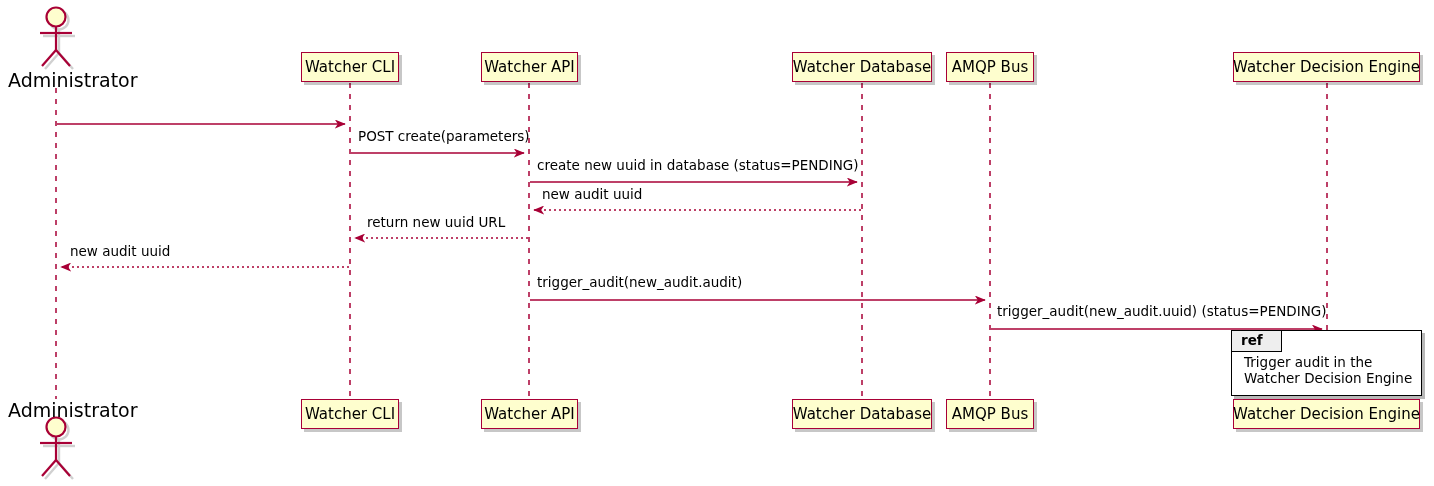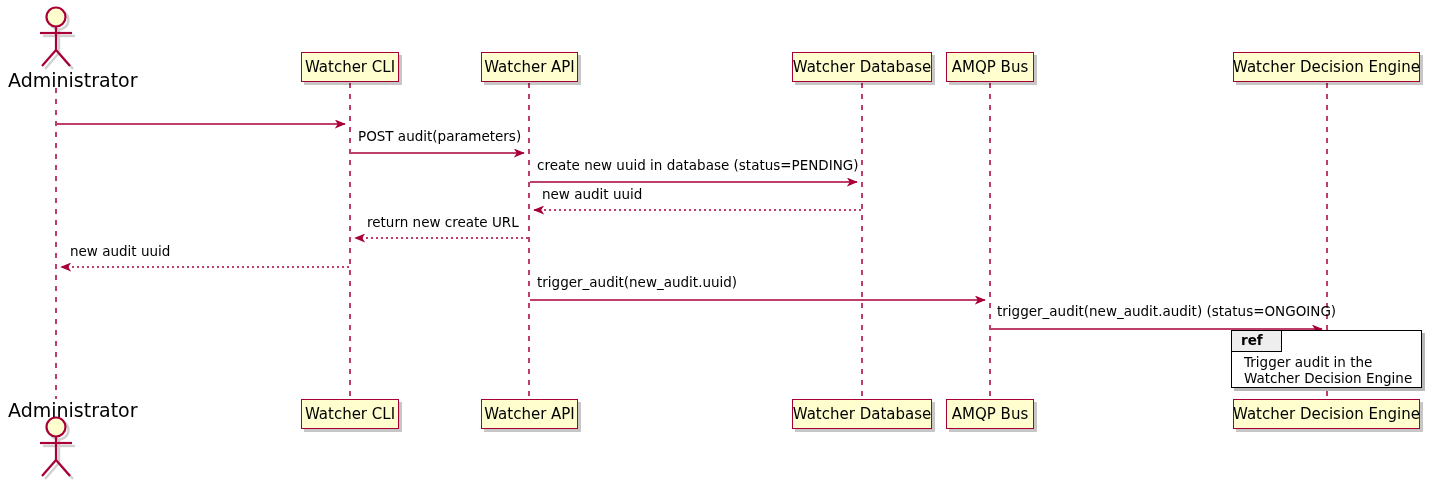--- a/index.html
+++ b/index.html
@@ -171,29 +171,29 @@
     <span>Watcher Database</span>
   </div>
   <div class="participant" style="left:946px;top:399px;width:88px;">
     <span>AMQP Bus</span>
   </div>
   <div class="participant" style="left:1233px;top:399px;width:187px;">
     <span>Watcher Decision Engine</span>
   </div>
   <div class="actor-label" style="left:8px;top:401px;">Administrator</div>
 
-  <div class="msg-label" style="left:358px;top:130px;">POST audit(parameters)</div>
+  <div class="msg-label" style="left:358px;top:130px;">POST create(parameters)</div>
   <div class="msg-label" style="left:537px;top:159px;">create new uuid in database (status=PENDING)</div>
   <div class="msg-label" style="left:542px;top:188px;">new audit uuid</div>
-  <div class="msg-label" style="left:367px;top:216px;">return new create URL</div>
+  <div class="msg-label" style="left:367px;top:216px;">return new uuid URL</div>
   <div class="msg-label" style="left:70px;top:245px;">new audit uuid</div>
-  <div class="msg-label" style="left:537px;top:276px;">trigger_audit(new_audit.uuid)</div>
-  <div class="msg-label" style="left:997px;top:305px;">trigger_audit(new_audit.audit) (status=ONGOING)</div>
+  <div class="msg-label" style="left:537px;top:276px;">trigger_audit(new_audit.audit)</div>
+  <div class="msg-label" style="left:997px;top:305px;">trigger_audit(new_audit.uuid) (status=PENDING)</div>
 
-  <div class="ref-box" style="left:1231px;top:330px;width:191px;height:58px;text-decoration:underline;">
+  <div class="ref-box" style="left:1231px;top:330px;width:191px;height:66px;text-decoration:underline;">
     <div class="ref-tab">
       <span>ref</span>
     </div>
     <div class="ref-text" style="top:22px;text-align:center;">Trigger audit in the</div>
     <div class="ref-text" style="top:38px;">Watcher Decision Engine</div>
   </div>
 
 </div>
 
 </body></html>

